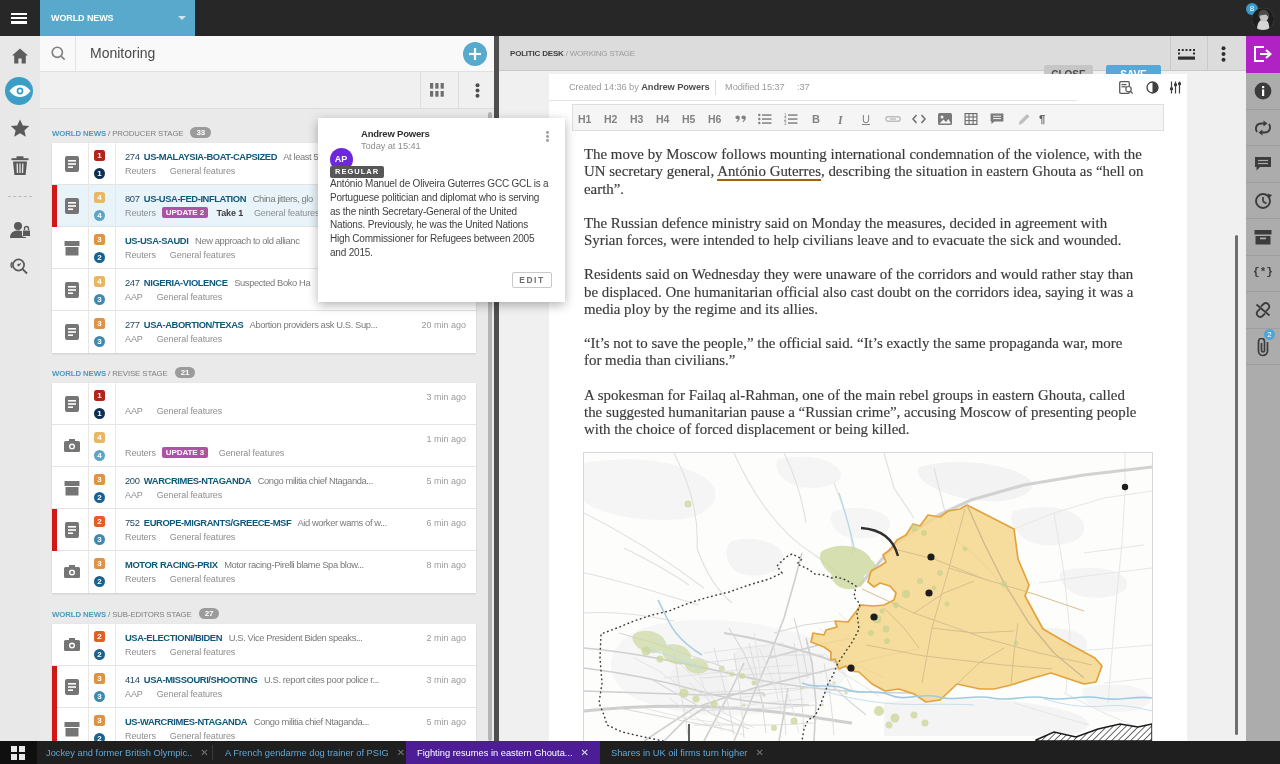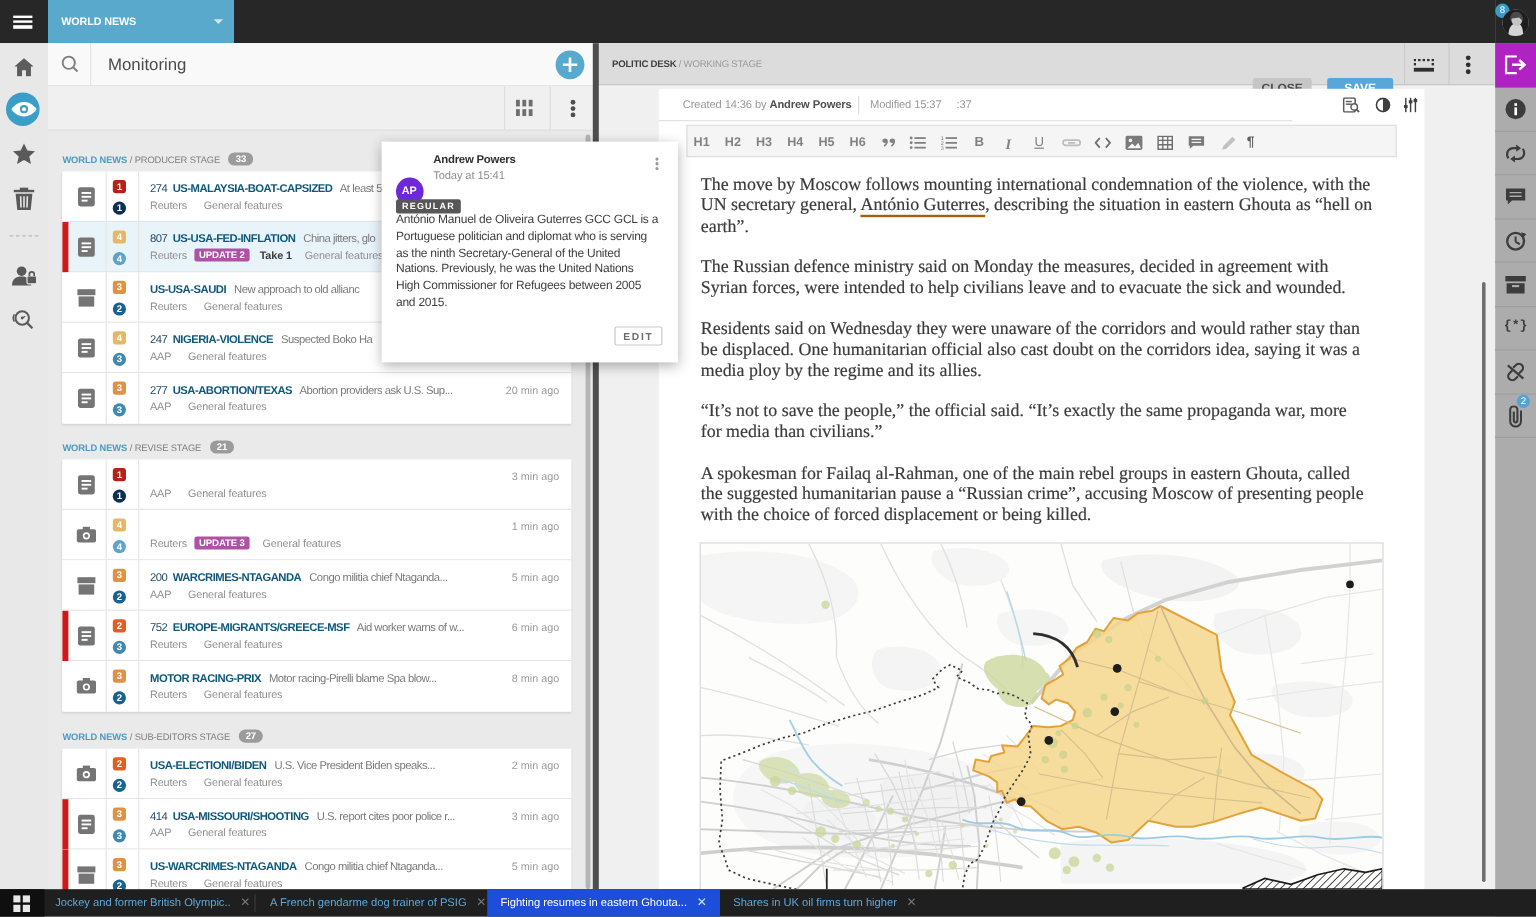--- a/index.html
+++ b/index.html
@@ -59,21 +59,21 @@
   #rail { left:1246px; top:0; width:34px; height:764px; background:#acacac; }
   #rail-top { left:0; top:0; width:34px; height:36px; background:#272727; }
   #rail-magenta { left:0; top:36px; width:34px; height:37px; background:#b022c4; }
   .rail-cell { position:absolute; left:0; width:34px; height:36.5px; border-bottom:1px solid #9e9e9e; }
   
   #popup { left:318px; top:118px; width:247px; height:184px; background:#fff; box-shadow:0 3px 10px rgba(0,0,0,.3); z-index:10; }
   
   #bottombar { left:0; top:741px; width:1280px; height:23px; background:#1f1f1f; z-index:20; }
   .tab { position:absolute; top:0; height:23px; font-size:9.3px; color:#5fa8d8; line-height:23px; white-space:nowrap; overflow:hidden; }
   .tab .x { color:#787878; font-size:10px; margin-left:8px; }
-  #tab3 { background:#1d4ed8; color:#fff; }
+  #tab3 { background:#4c1d95; color:#fff; }
   #tab3 .x { color:#cfe6f5; }
 </style>
 </head>
 <body>
 <div class="abs" id="topbar">
   <div class="abs" style="left:11px;top:12.6px;width:15.5px;height:2.4px;background:#fff"></div>
   <div class="abs" style="left:11px;top:17px;width:15.5px;height:2.4px;background:#fff"></div>
   <div class="abs" style="left:11px;top:21.4px;width:15.5px;height:2.4px;background:#fff"></div>
 </div>
 <div class="abs" id="wn-tab">WORLD NEWS</div>

